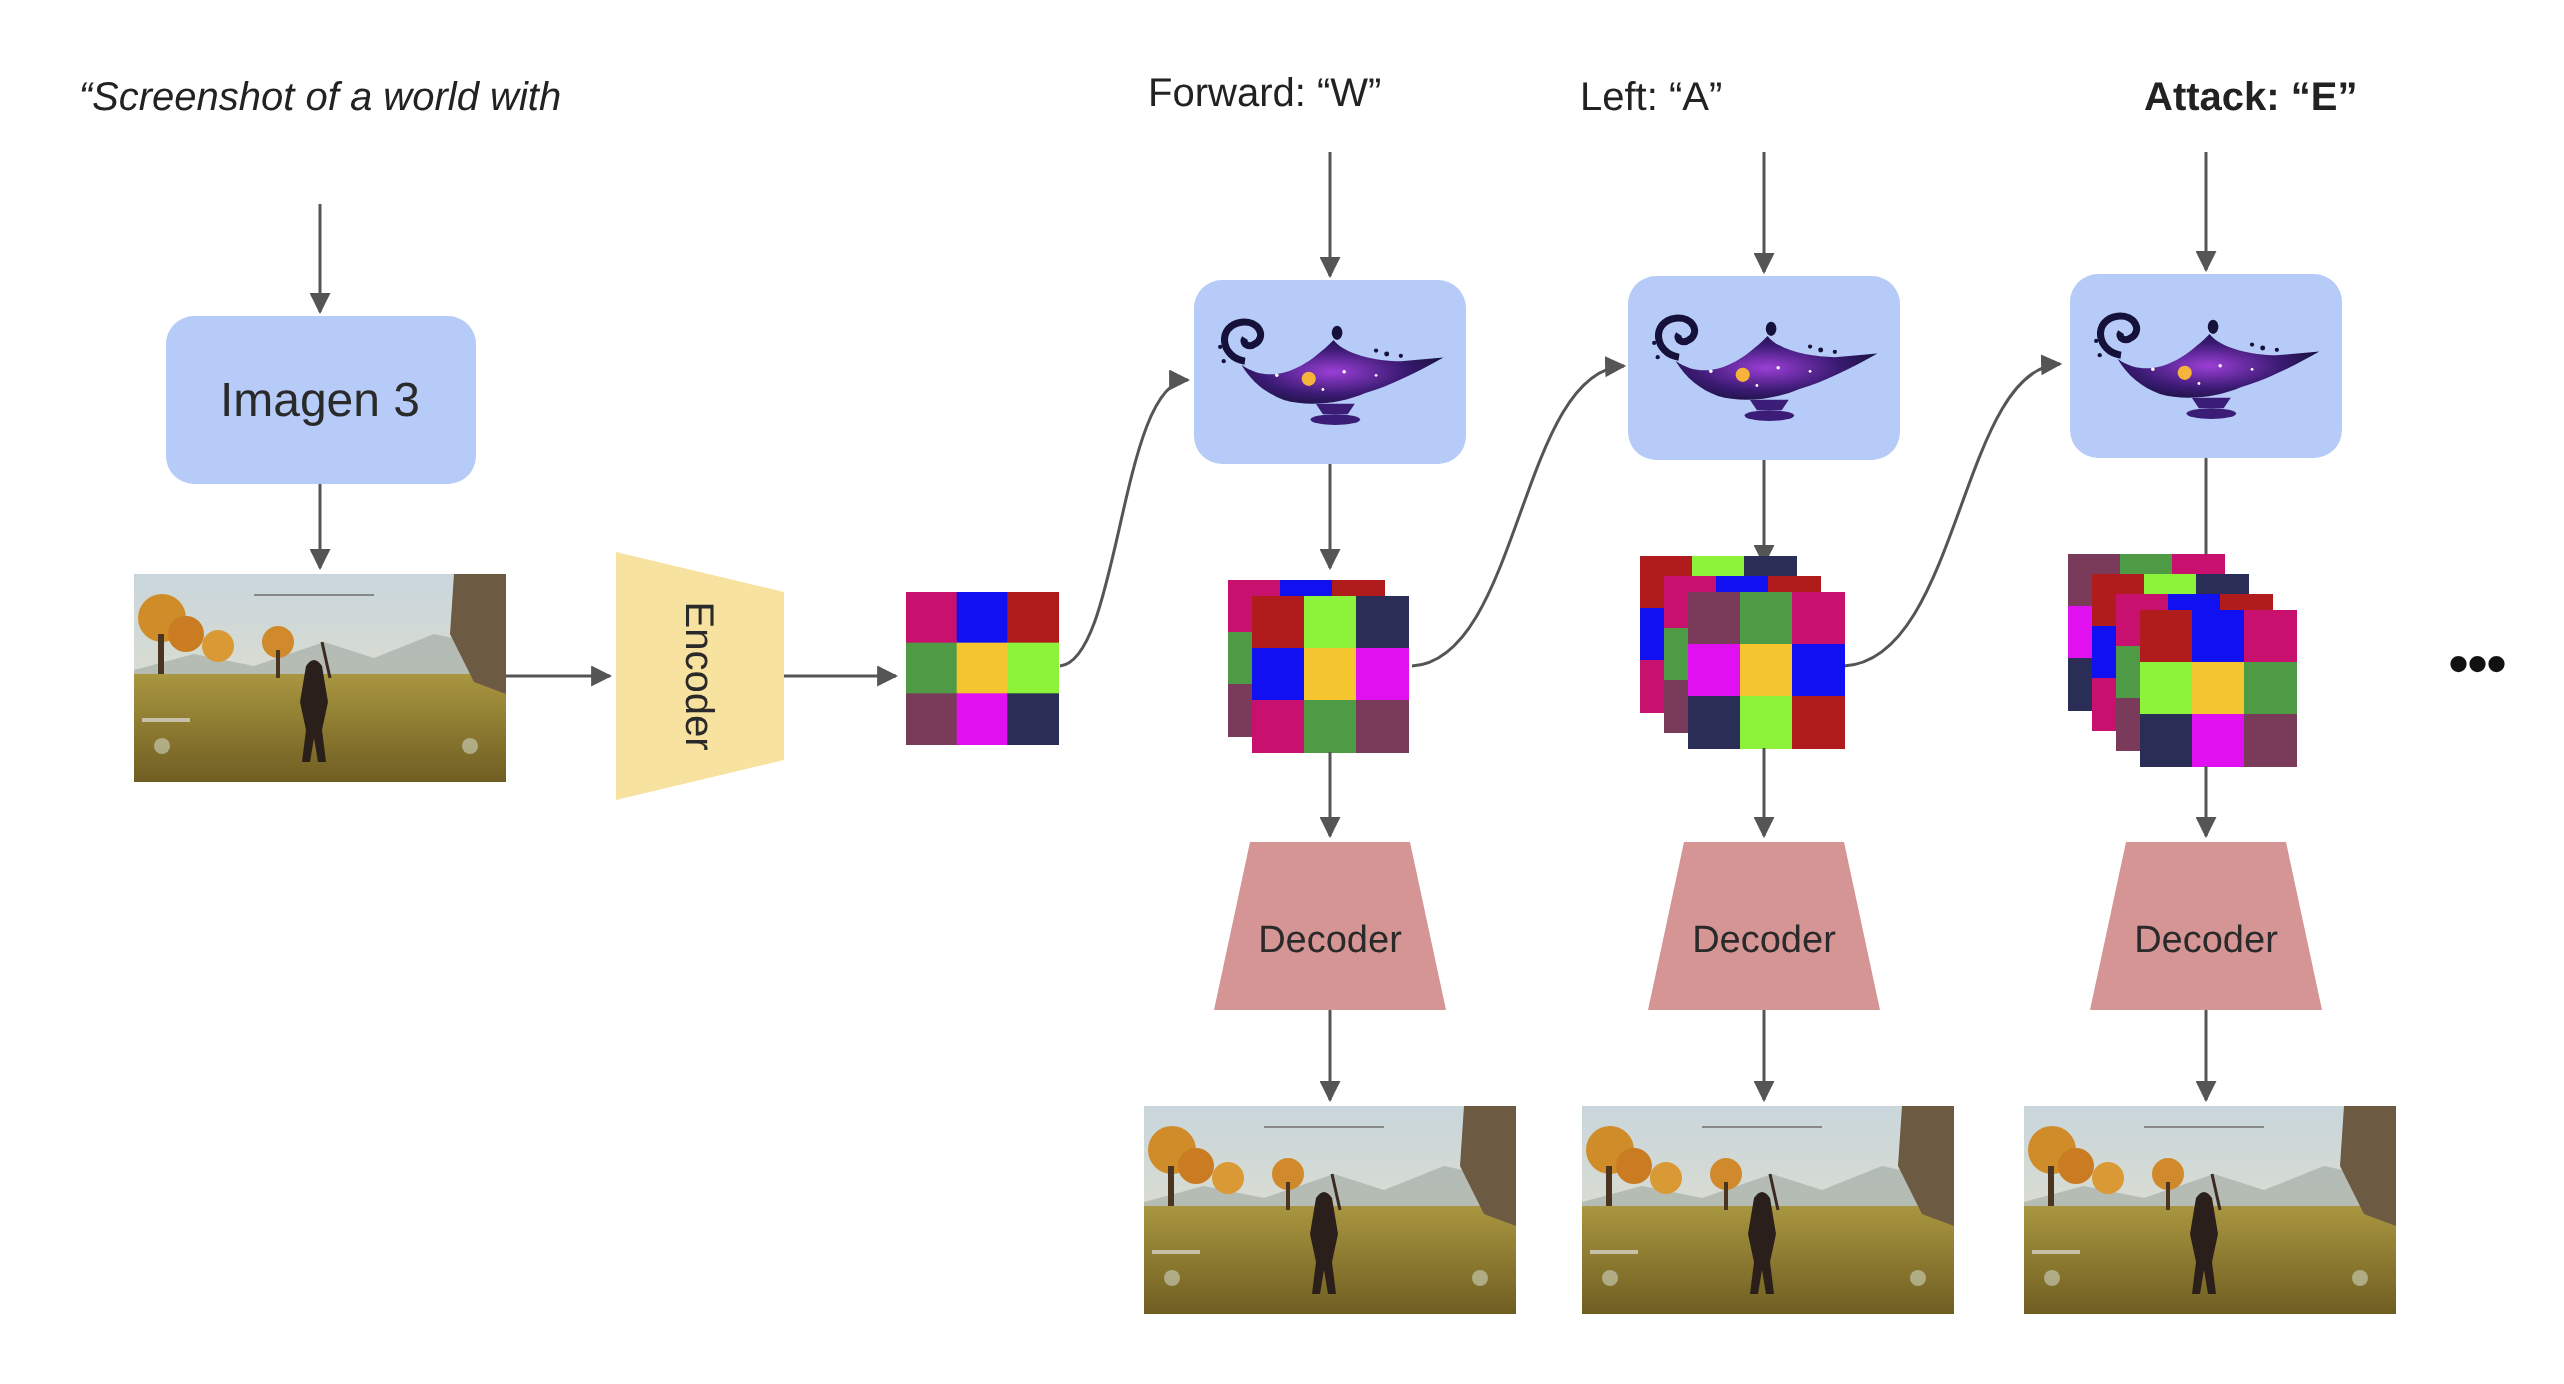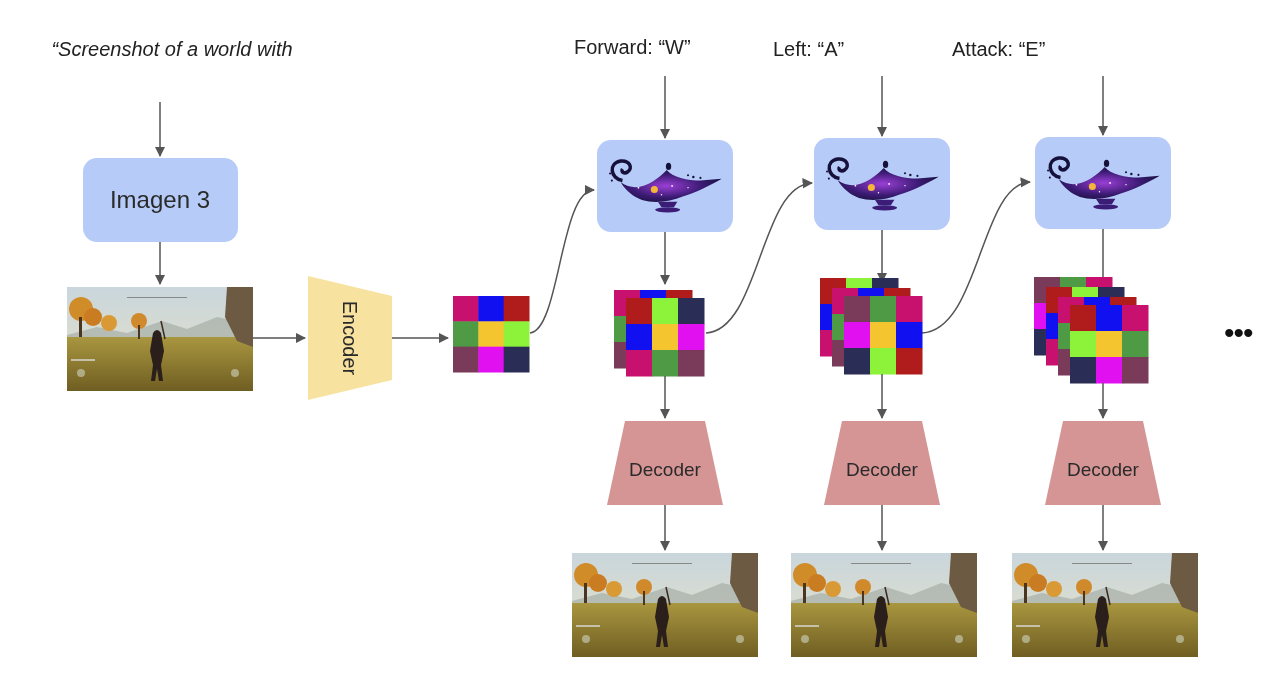--- a/index.html
+++ b/index.html
@@ -1,19 +1,19 @@
 <!DOCTYPE html>
 <html><head>
 <meta charset="utf-8">
 <style>
   html,body{margin:0;padding:0;background:#fff;}
   body{width:1282px;height:692px;position:relative;overflow:hidden;font-family:"Liberation Sans",sans-serif;color:#222;}
   svg#diagram{position:absolute;left:0;top:0;}
   .lbl{font-family:"Liberation Sans",sans-serif;fill:#2a2a2a;}
-  .prompt{position:absolute;left:0;top:36px;width:320px;text-align:center;font-style:italic;font-size:20px;line-height:26px;color:#222;padding-left:12px;}
+  .prompt{position:absolute;left:0;top:36px;width:320px;text-align:center;font-style:italic;font-size:20px;line-height:26px;color:#222;}
   .action{position:absolute;font-size:20px;color:#222;text-align:left;width:180px;}
   .dots{position:absolute;left:1224px;top:316px;font-size:30px;color:#111;letter-spacing:-1px;}
 </style>
 </head>
 <body>
 
 <svg id="diagram" width="1282" height="692" viewBox="0 0 1282 692">
   <defs>
     <marker id="ah" viewBox="0 0 10 10" refX="9" refY="5" markerWidth="7" markerHeight="7" orient="auto-start-reverse">
       <path d="M0,0 L10,5 L0,10 z" fill="#555"></path>
@@ -235,16 +235,16 @@
         <use href="#frame" x="1012" y="553" width="186" height="104"></use>
       </g>
     </g>
 </svg>
 
 <div class="prompt">
   <div>“Screenshot of a world with</div>
 </div>
 
 <div class="action" style="left:574px;top:36px;">Forward: “W”</div>
-<div class="action" style="left:773px;top:38px;">Left: “A”</div>
-<div class="action" style="left:952px;top:38px;">Attack: “E”</div>
+<div class="action" style="left:790px;top:38px;">Left: “A”</div>
+<div class="action" style="left:1072px;top:38px;font-weight:bold;">Attack: “E”</div>
 
 <div class="dots">•••</div>
 
 </body></html>

